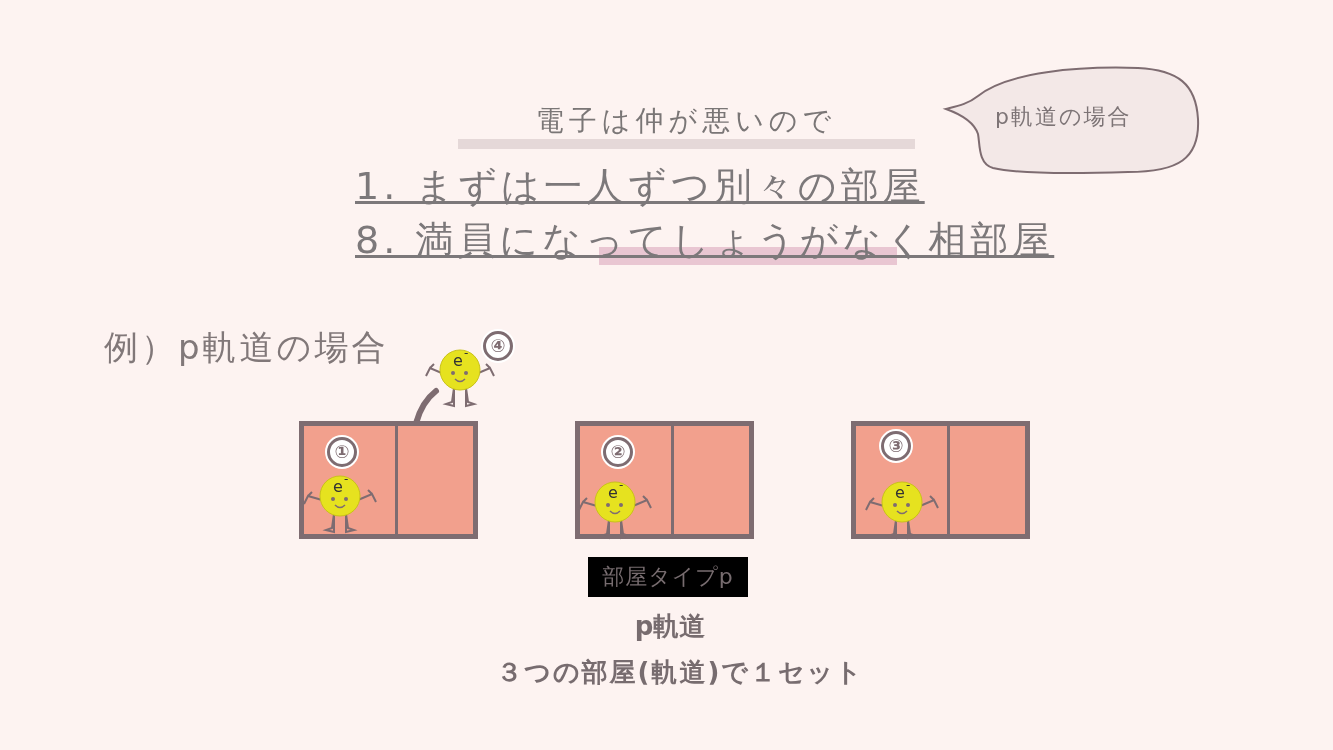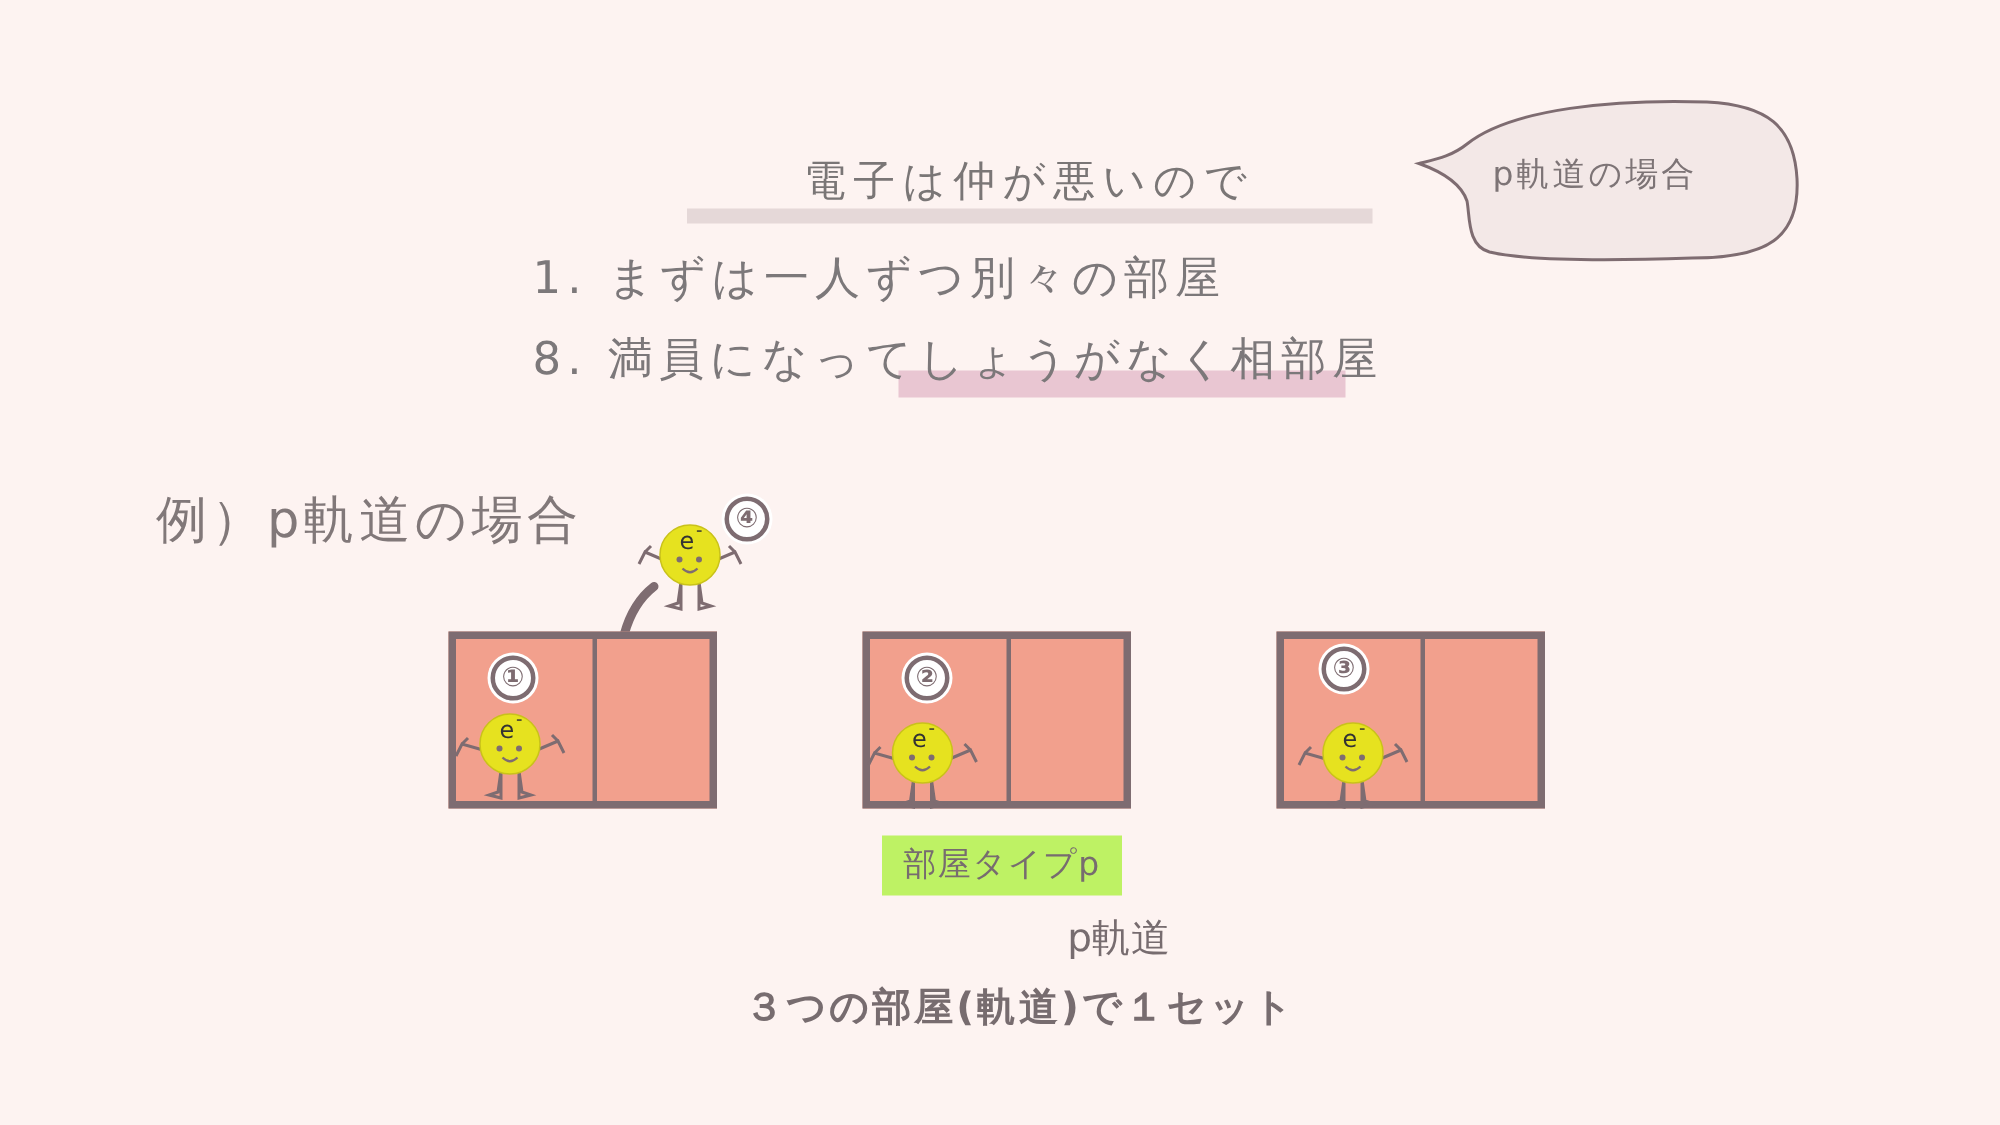--- a/index.html
+++ b/index.html
@@ -13,41 +13,41 @@
   .title {
     left:458px; top:96px; width:456px; text-align:center;
     font-size:28px; letter-spacing:5px; color:#7a7676; line-height:50px;
   }
   .title-bar { left:458px; top:139px; width:457px; height:10px; background:#e5d8d8; }
   .bubble { left:938px; top:64px; width:264px; height:112px; }
   .bubble-text {
     left:995px; top:100px; width:180px; font-size:22px; color:#7d7476;
     letter-spacing:2px; line-height:34px;
   }
-  .rule { font-size:30px; letter-spacing:4px; color:#7c787a; line-height:40px; left:355px; }
+  .rule { font-size:38px; letter-spacing:4px; color:#7c787a; line-height:40px; left:355px;text-decoration:underline; }
   .rule1 { top:166px; }
   .rule2 { top:220px; }
   .highlight { left:599px; top:247px; width:298px; height:18px; background:#e9c6d2; }
   .example { left:104px; top:296px; font-size:34px; letter-spacing:3px; color:#817879; line-height:46px;margin-top:28px; }
   .box {
     position:absolute; width:179px; height:118px; background:#f2a08d;
     border:5px solid #7e6c71; box-sizing:border-box;
   }
   .box .divider { position:absolute; left:91px; top:0; width:3px; height:100%; background:#7e6c71; }
   .num {
     position:absolute; width:30px; height:30px; border-radius:50%;
     background:#ffffff; box-shadow:0 0 0 2px #ffffff;
     box-sizing:border-box; border:3px solid #7e6c71;
     color:#7e6c71; font-weight:bold; font-size:18px; line-height:24px; text-align:center;
   }
   .label-box {
-    left:588px; top:557px; width:160px; height:40px; background:#bef264;
+    left:588px; top:557px; width:160px; height:40px; background:#000000;
     font-size:22px; color:#776c6f; line-height:40px; text-align:center; letter-spacing:1px;
   }
-  .sub1 { left:560px; top:606px; width:220px; text-align:right; font-size:26px; color:#776c6f; font-weight:normal; line-height:40px; }
+  .sub1 { left:560px; top:606px; width:220px; text-align:center; font-size:26px; color:#776c6f; font-weight:bold; line-height:40px; }
   .sub2 { left:480px; top:652px; width:400px; text-align:center; font-size:26px; color:#776c6f; font-weight:bold; line-height:40px; letter-spacing:2px; }
   .electron { position:absolute; width:80px; height:80px; }
 </style>
 </head>
 <body>
 
 <div class="abs title-bar"></div>
 <div class="abs title">電子は仲が悪いので</div>
 
 <svg class="abs bubble" viewBox="0 0 264 112" width="264" height="112">

